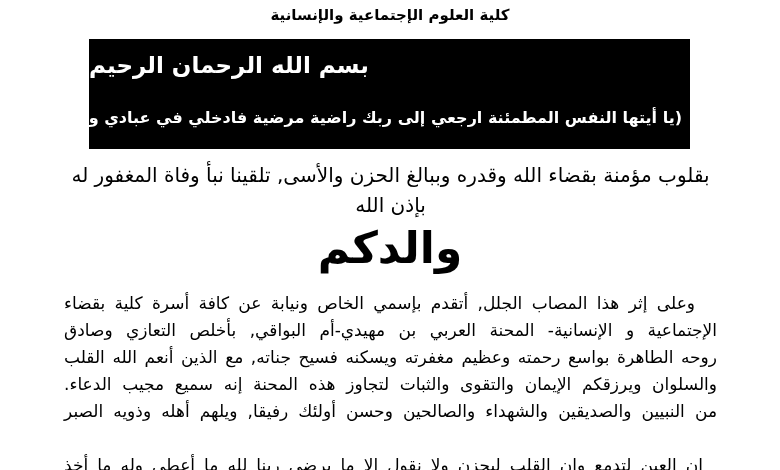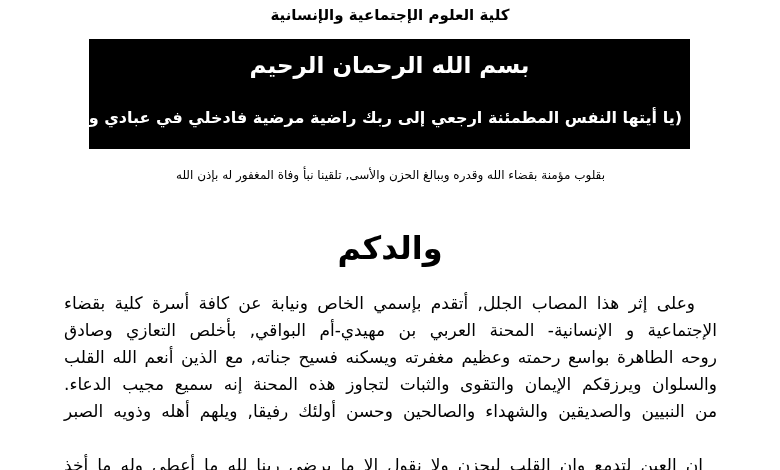--- a/index.html
+++ b/index.html
@@ -39,51 +39,51 @@
     width: 601px;
     height: 110px;
     background: #000000;
     color: #ffffff;
   }
   .banner .basmala {
     position: absolute;
     top: 13px;
     left: 0;
     right: 0;
-    text-align: center;
+    text-align: left;
     font-size: 23px;
     font-weight: bold;
   }
   .banner .verse {
     position: absolute;
     top: 69px;
     left: 8px;
     right: 8px;
     text-align: center;
     font-size: 16px;
     font-weight: bold;
     white-space: nowrap;
   }
   .intro {
     position: absolute;
     top: 160px;
     right: 63px;
     left: 64px;
     direction: rtl;
-    font-size: 12px;
+    font-size: 20px;
     line-height: 30px;
     text-align: center;
   }
   .deceased-title {
     position: absolute;
     top: 222px;
     left: 0;
     right: 0;
     text-align: center;
-    font-size: 32px;
+    font-size: 44px;
     font-weight: bold;
     line-height: 52px;
   }
   .condolence {
     position: absolute;
     top: 290px;
     right: 63px;
     left: 64px;
     direction: rtl;
     font-size: 17px;

